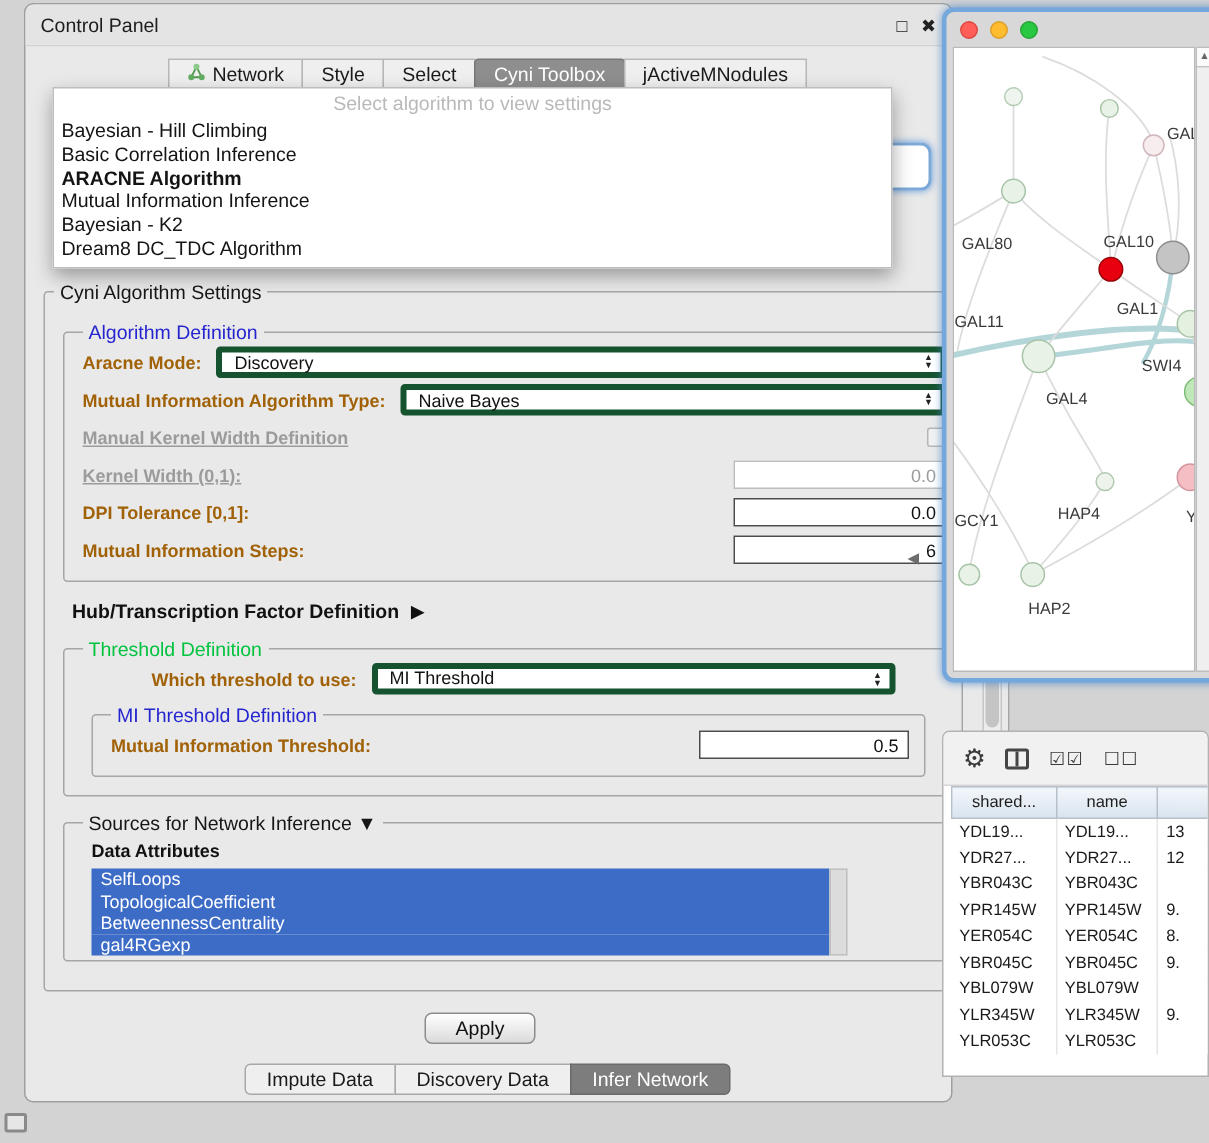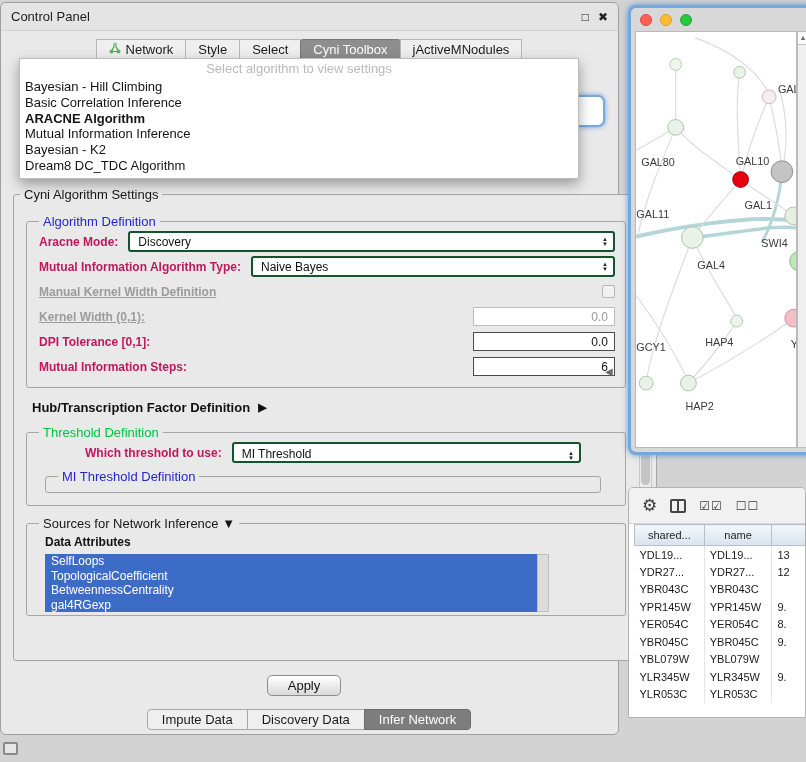--- a/index.html
+++ b/index.html
@@ -1,20 +1,20 @@
 <!DOCTYPE html>
 <html><head>
 <meta charset="utf-8">
 <style>
   * { box-sizing: border-box; margin: 0; padding: 0; }
   body { font-family: "Liberation Sans", sans-serif; }
   .page { position: relative; width: 806px; height: 762px; background: #d3d3d3; overflow: hidden; }
 
   
-  .control-panel { position: absolute; left: 0; top: 2px; width: 619px; height: 733px;
+  .control-panel { position: absolute; left: 16px; top: 2px; width: 619px; height: 733px;
     background: #e9e9e9; border: 1px solid #9f9f9f; border-radius: 6px; }
   .cp-titlebar { height: 28px; display: flex; align-items: center; padding: 0 10px;
     background: #e4e4e4; border-bottom: 1px solid #d2d2d2; border-radius: 6px 6px 0 0;
     font-size: 13px; color: #1c1c1c; }
   .win-btns { margin-left: auto; display: flex; gap: 9px; font-size: 12px; color: #222; }
   .win-btns span { cursor: default; }
   .cp-tabs { display: flex; justify-content: center; margin-top: 8px; height: 21px; }
   .cp-tab { display: flex; align-items: center; gap: 5px; padding: 1px 12px; font-size: 13px;
     color: #1a1a1a; background: #efefef; border: 1px solid #b7b7b7; margin-left: -1px; }
   .cp-tab.active { background: #8e8e8e; color: #fff; border-color: #777; border-radius: 3px; }
@@ -39,23 +39,23 @@
   .settings-inner { position: absolute; left: 4px; right: 24px; top: 2px; bottom: 4px; overflow: hidden; }
   .v-scrollbar { position: absolute; right: 4px; top: 8px; bottom: 8px; width: 13px;
     background: #ececec; border: 1px solid #c6c6c6; border-radius: 7px; }
   .v-scrollbar .thumb { position: absolute; left: 1px; right: 1px; top: 1px; height: 62%;
     background: #c4c4c4; border-radius: 6px; }
 
   .group { margin: 10px 6px 0 8px; padding: 0 10px 8px 12px; background: transparent; }
   .group.blue > legend { color: #2525cf; }
   .group.green > legend { color: #00c33e; }
   .form-row { display: flex; align-items: center; height: 25px; }
-  .form-row label { font-size: 12px; font-weight: bold; color: #be185d; white-space: nowrap; }
+  .form-row label { font-size: 12px; font-weight: bold; color: #a16207; white-space: nowrap; }
   .form-row.disabled label { color: #9b9b9b; text-decoration: underline; }
-  .combo { flex: 1; height: 21px; margin-left: 10px; background: #fff; border: 2px solid #14532d;
+  .combo { flex: 1; height: 21px; margin-left: 10px; background: #fff; border: 4px solid #14532d;
     border-radius: 3px; display: flex; align-items: center; padding: 0 5px 0 8px; font-size: 12px; color: #111; }
   .combo .arrows { margin-left: auto; display: flex; flex-direction: column; align-items: center;
     font-size: 6px; line-height: 5px; color: #222; padding-left: 6px; }
   .text-input { width: 142px; height: 19px; margin-left: auto; border: 1px solid #4c4c4c;
     font-size: 12px; text-align: right; padding: 0 6px; background: #fff;
     font-family: "Liberation Sans", sans-serif; color: #111; }
   .form-row.disabled .text-input { border-color: #bdbdbd; color: #9b9b9b; }
   .checkbox { width: 13px; height: 13px; margin-left: auto; border: 1px solid #b5b5b5;
     background: #f1f1f1; border-radius: 2px; }
 
@@ -245,20 +245,24 @@
               <span>MI Threshold</span>
               <span class="arrows">
                 <span>▲</span>
                 <span>▼</span>
               </span>
             </div>
           </div>
 
           <fieldset class="group blue mi-group">
             <legend>MI Threshold Definition</legend>
+            <div class="form-row">
+              <label>Mutual Information Threshold:</label>
+              <input class="text-input" value="0.5" style="">
+            </div>
           </fieldset>
         </fieldset>
 
         <fieldset class="group sources">
           <legend>
             <span>Sources for Network Inference</span>
             <span>▼</span>
           </legend>
           <div class="data-attrs-label">Data Attributes</div>
           <div class="attr-list">

